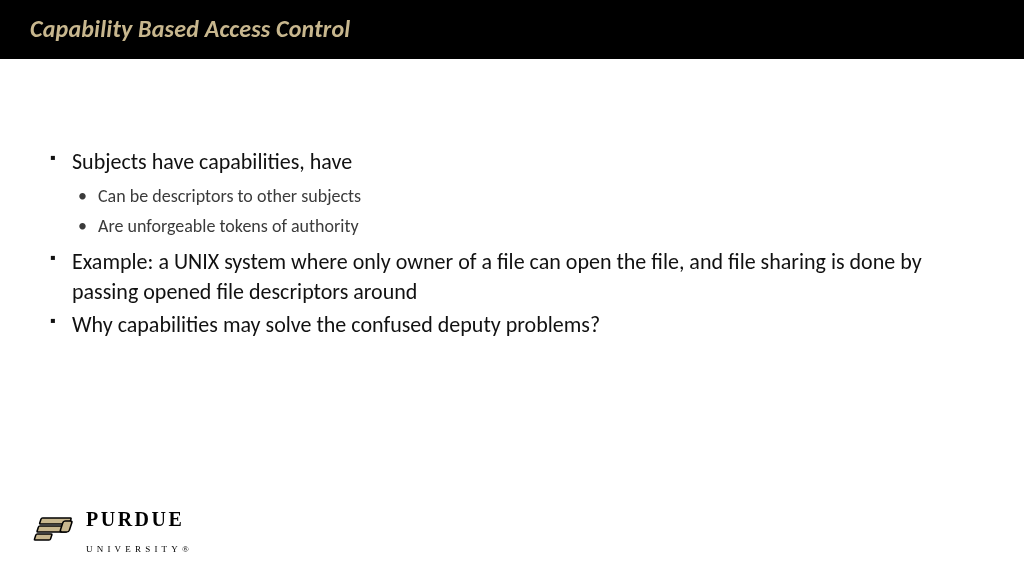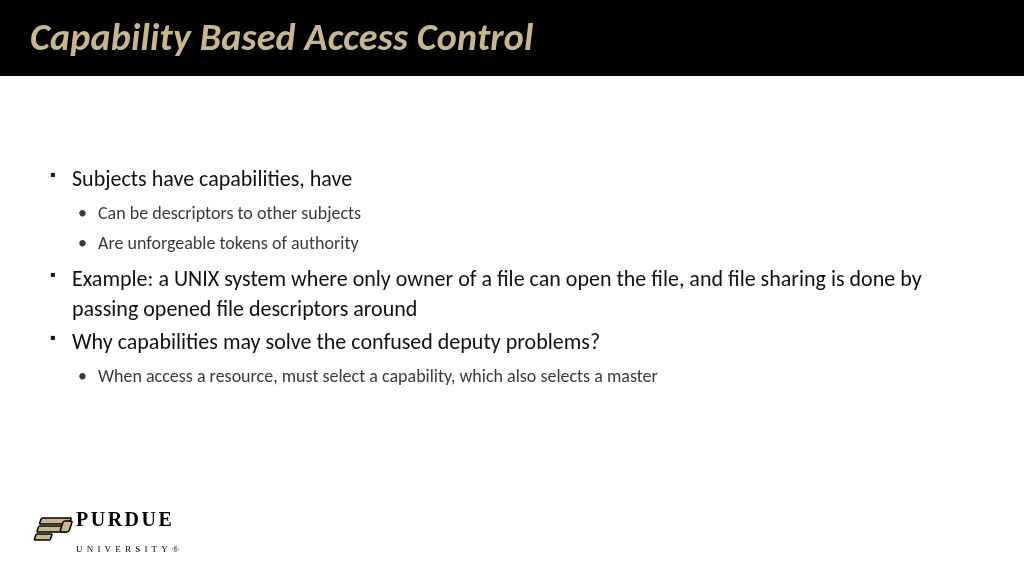--- a/index.html
+++ b/index.html
@@ -5,21 +5,21 @@
   * { margin: 0; padding: 0; box-sizing: border-box; }
   html, body { width: 1024px; height: 576px; overflow: hidden; font-family: Calibri, "Segoe UI", Arial, sans-serif; background: #fff; }
   .slide { width: 1024px; height: 576px; position: relative; }
   .title-bar {
     background: #000;
     width: 100%;
     padding: 14px 30px 16px 30px;
   }
   .title-bar h1 {
     color: #C8B78E;
-    font-size: 38px;
+    font-size: 24px;
     font-weight: 700;
     font-style: italic;
     letter-spacing: 0.2px;
   }
   .content {
     padding: 88px 50px 0 50px;
   }
   ul.top { list-style: none; }
   ul.top > li {
     position: relative;
@@ -54,20 +54,21 @@
     top: 0;
     color: #3b3b3b;
     font-size: 18px;
   }
   .logo {
     position: absolute;
     left: 32px;
     bottom: 22px;
     display: flex;
     align-items: center;
+    gap: 10px;
   }
   .logo svg { display: block; }
   .logo-text { display: flex; flex-direction: column; line-height: 1; }
   .logo-text .big {
     font-family: "Times New Roman", Georgia, serif;
     font-weight: 700;
     font-size: 20px;
     letter-spacing: 2.5px;
     color: #000;
   }
@@ -98,23 +99,20 @@
           <li>Are unforgeable tokens of authority</li>
         </ul>
       </li>
 
       <li>
         <span>Example: a UNIX system where only owner of a file can open the file, and file sharing is done by passing opened file descriptors around</span>
       </li>
 
       <li>
         <span>Why capabilities may solve the confused deputy problems?</span>
-        <ul class="sub">
-          <li>When access a resource, must select a capability, which also selects a master</li>
-        </ul>
       </li>
 
     </ul>
   </div>
 
   <div class="logo">
     <span>
       <svg width="44" height="32" viewBox="0 0 44 32">
         <g transform="skewX(-18)">
           <rect x="10" y="2" width="30" height="6" rx="1" fill="#C8B78E" stroke="#000" stroke-width="1.6"></rect>

